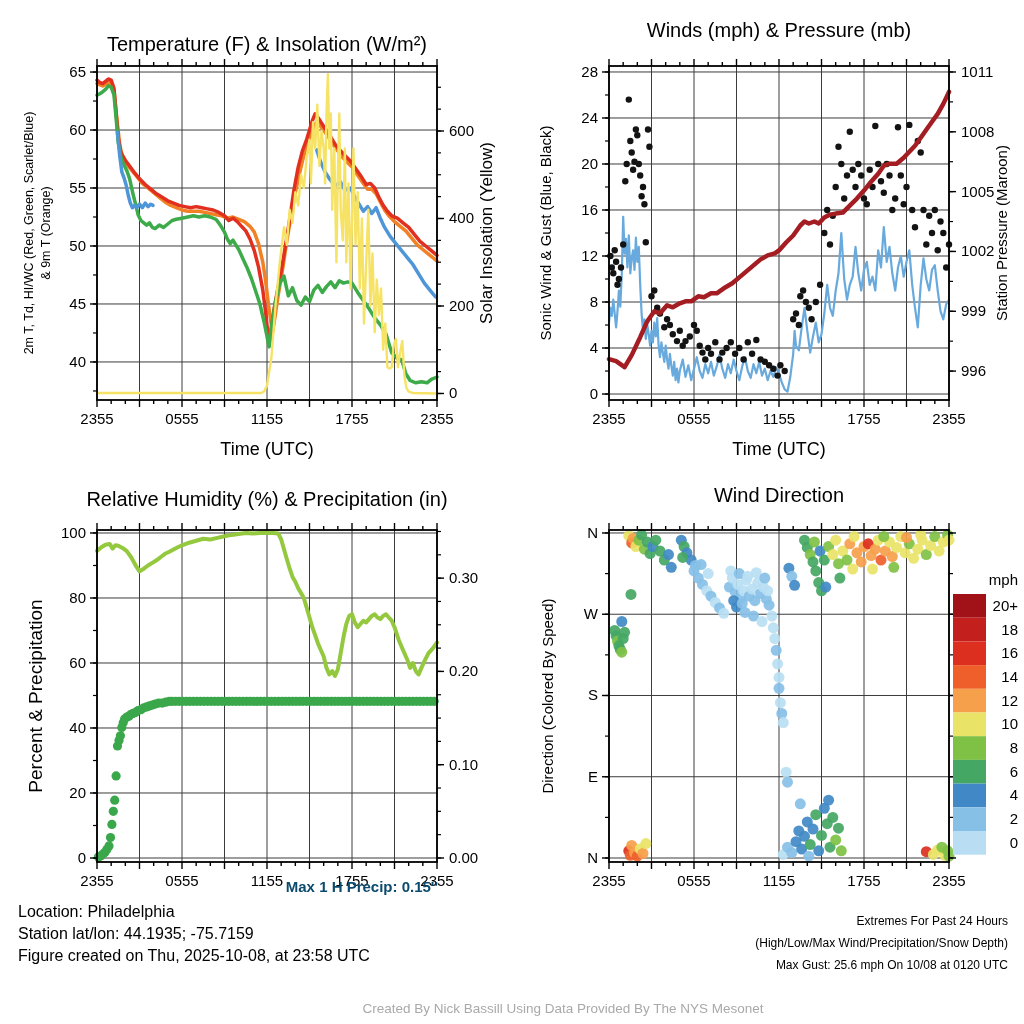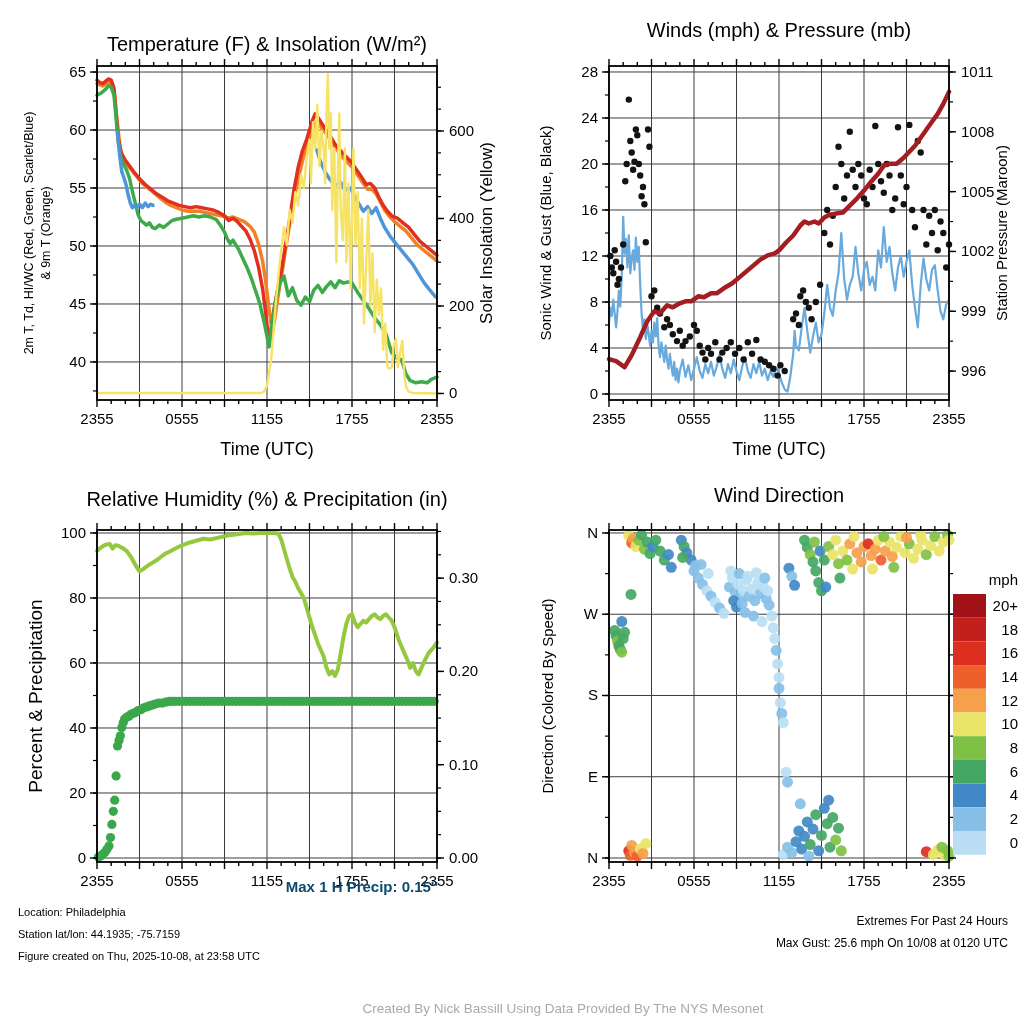--- a/index.html
+++ b/index.html
@@ -1,21 +1,21 @@
 <!DOCTYPE html>
 <html><head>
 <meta charset="utf-8">
 <style>
   html,body{margin:0;padding:0;background:#fff;}
   .stage{position:relative;width:1024px;height:1024px;background:#fff;overflow:hidden;
          font-family:"Liberation Sans",sans-serif;color:#000;}
   #charts{position:absolute;left:0;top:0;}
   .note{position:absolute;left:97px;top:878px;width:341px;text-align:right;
         font-size:15px;font-weight:bold;}
-  .floc{position:absolute;left:18px;top:901px;font-size:11px;line-height:22px;}
+  .floc{position:absolute;left:18px;top:901px;font-size:16px;line-height:22px;}
   .fext{position:absolute;right:16px;top:910px;font-size:12px;line-height:22px;text-align:right;}
   .fext .vals{font-weight:bold;}
   .credit{position:absolute;left:12px;top:1001px;width:100%;text-align:center;font-size:13.5px;padding-left:39px;}
 </style>
 </head>
 <body>
 
 <div class="stage">
   <svg id="charts" width="1024" height="900">
       <g>
@@ -966,17 +966,18 @@
   <div class="note" style="color: #0c4a6e;">Max 1 H Precip: 0.15''</div>
 
   <div class="floc">
     <div>Location: Philadelphia</div>
     <div>Station lat/lon: 44.1935; -75.7159</div>
     <div>Figure created on Thu, 2025-10-08, at 23:58 UTC</div>
   </div>
 
   <div class="fext">
     <div>Extremes For Past 24 Hours</div>
+    <div>(High/Low/Max Wind/Precipitation/Snow Depth)</div>
     <div>Max Gust: 25.6 mph On 10/08 at 0120 UTC</div>
   </div>
 
   <div class="credit" style="color: rgb(169, 169, 169);">Created By Nick Bassill Using Data Provided By The NYS Mesonet</div>
 </div>
 
 </body></html>

